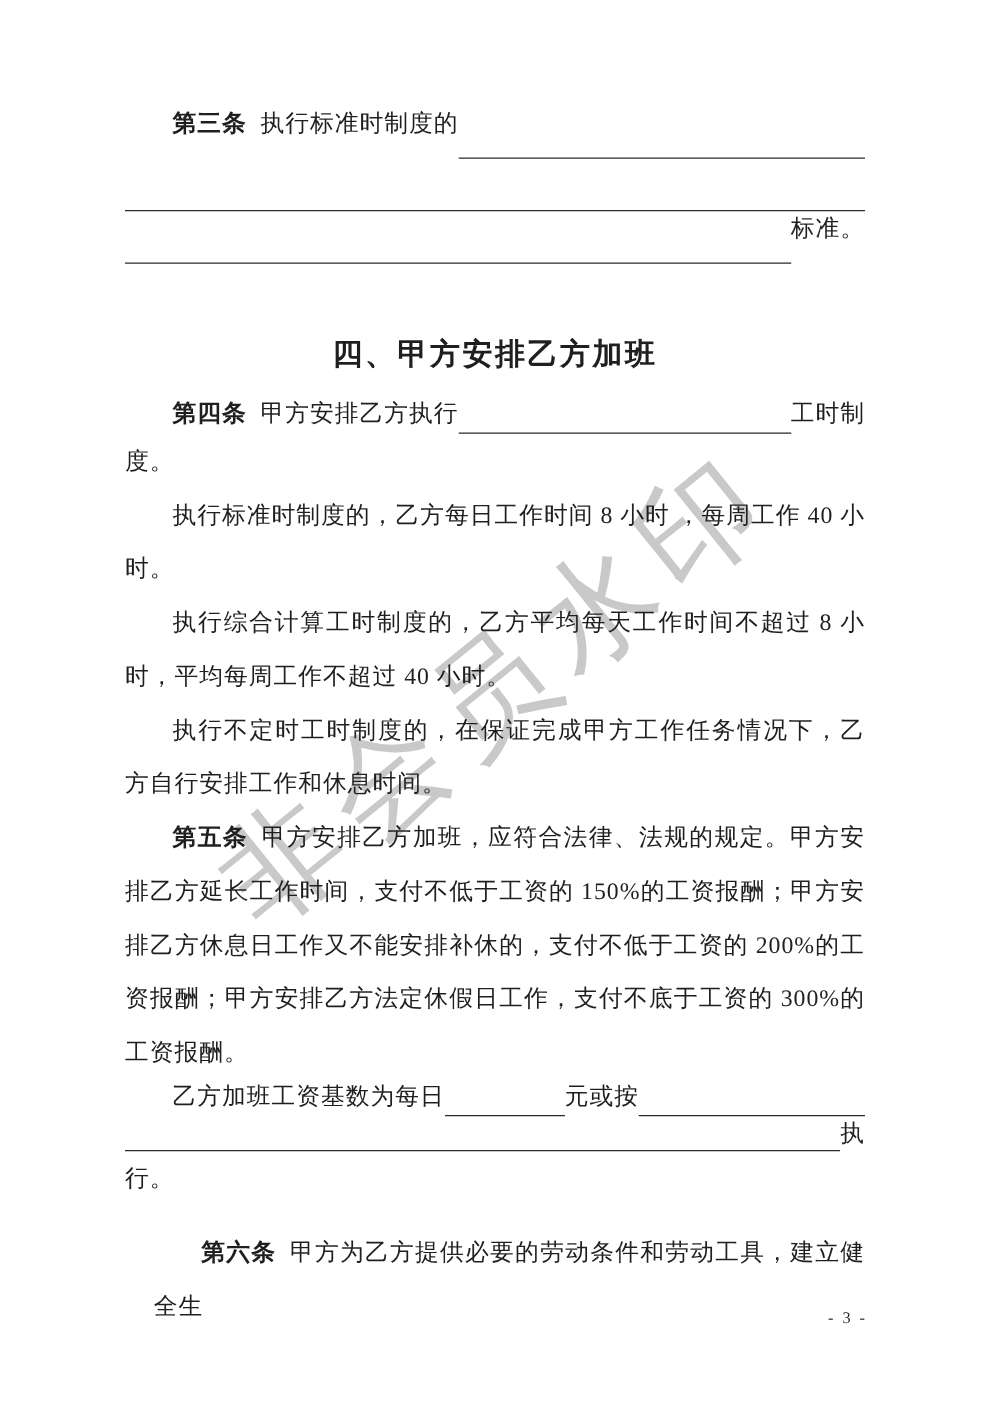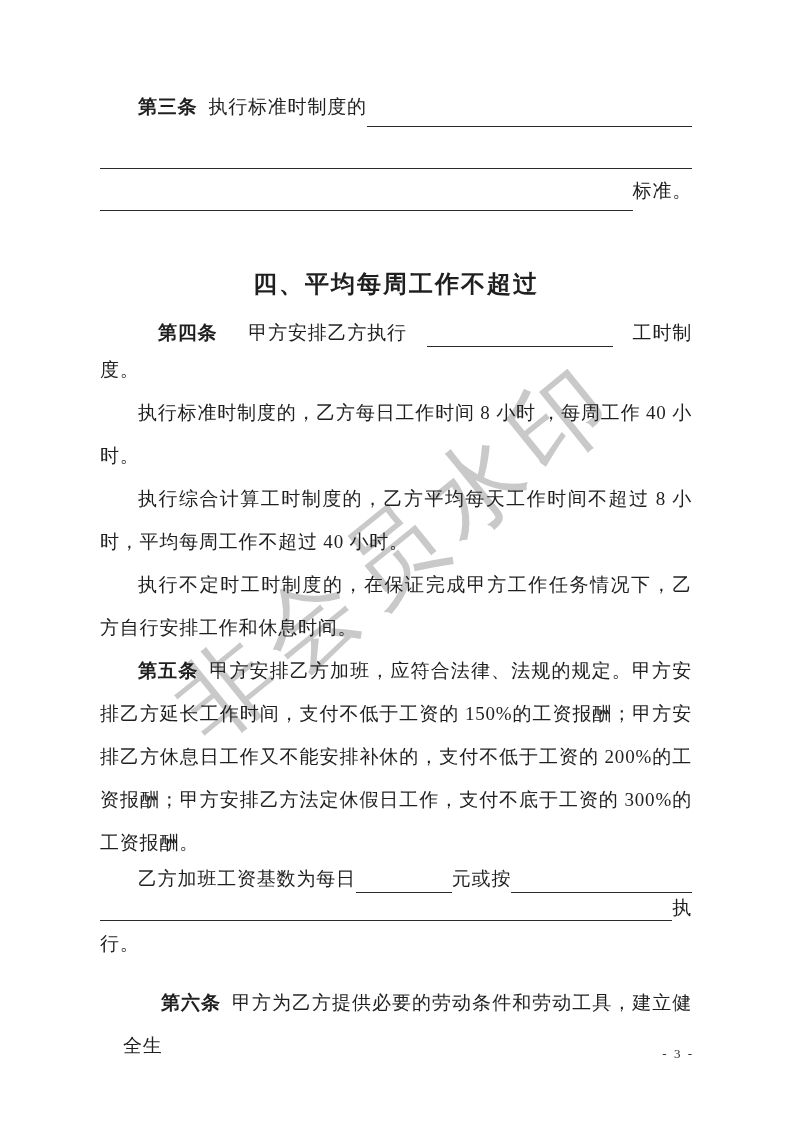--- a/index.html
+++ b/index.html
@@ -27,25 +27,25 @@
     position:absolute;
     left:100px;top:86px;
     width:592px;
     z-index:1;
     font-size:19px;
     letter-spacing:0.8px;
     line-height:43px;
   }
   .row{
     display:flex;
-    align-items:center;
+    align-items:flex-start;
     height:42px;
     line-height:normal;
   }
-  .row.c4{height:30px;margin-top:18px;gap:20px;}
+  .row.c4{height:30px;margin-top:18px;}
   .row.ot{height:30px;}
   .row.ot2{height:28px;}
   .ind{width:38px;flex:0 0 38px;}
   .clabel{
     font-family:"Liberation Sans","DejaVu Sans",sans-serif;
     font-weight:700;
     margin-right:11px;
     white-space:nowrap;
   }
   .row .txt{white-space:nowrap;}
@@ -97,21 +97,21 @@
       <span class="blank fill"></span>
     </div>
     <div class="row">
       <span class="blank fill"></span>
     </div>
     <div class="row">
       <span class="blank fill"></span>
       <span class="txt">标准。</span>
     </div>
 
-    <h2 class="heading">四、平均每周工作不超过</h2>
+    <h2 class="heading">四、甲方安排乙方加班</h2>
 
     <div class="row c4">
       <span class="ind"></span>
       <b class="clabel">第四条</b>
       <span class="txt">甲方安排乙方执行</span>
       <span class="blank fill"></span>
       <span class="txt">工时制</span>
     </div>
     <p class="noindent">度。</p>
 

